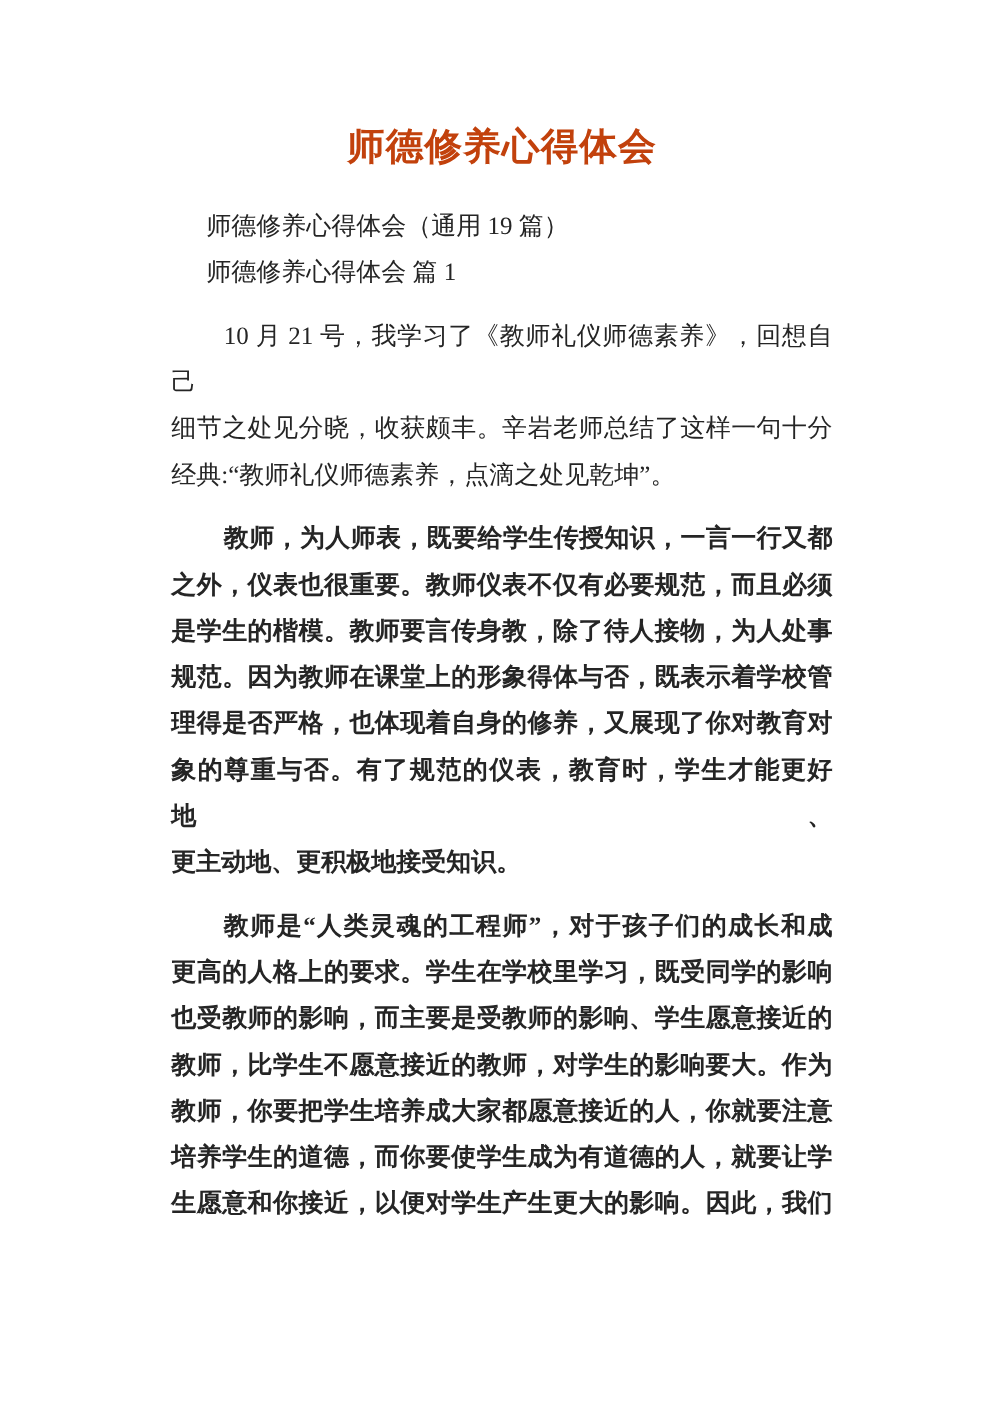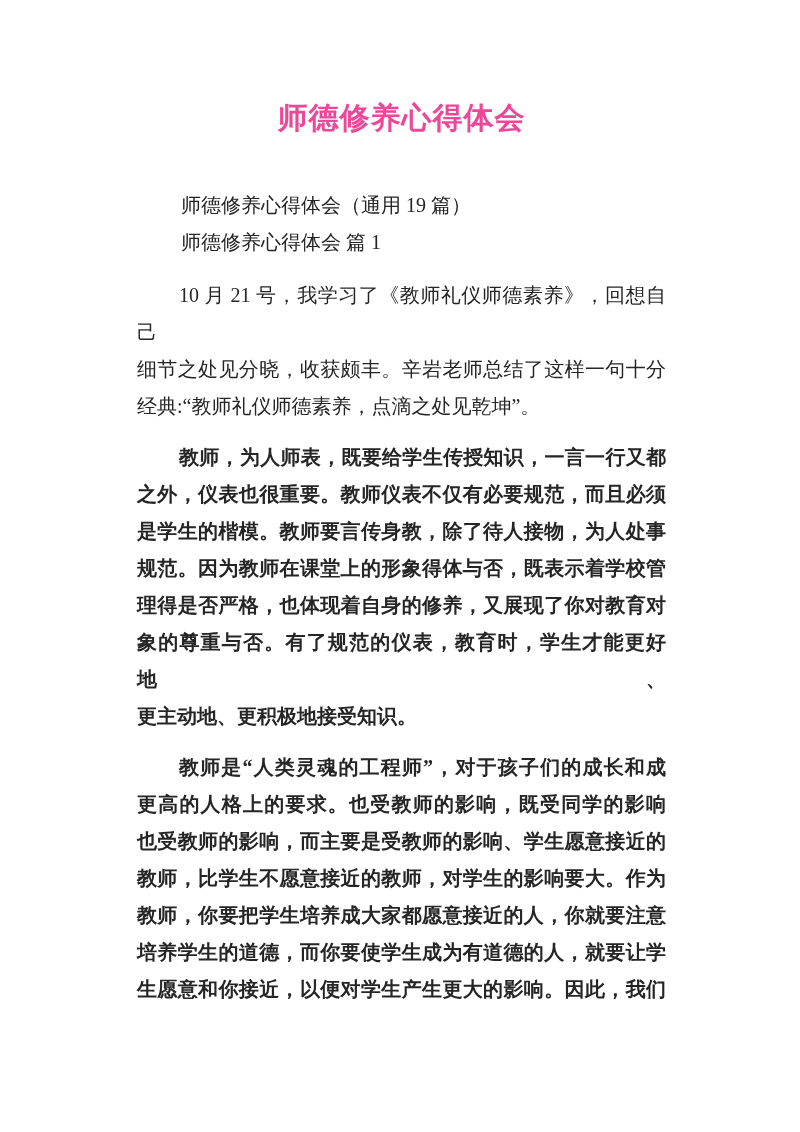--- a/index.html
+++ b/index.html
@@ -12,42 +12,42 @@
     font-family: "Liberation Serif", "DejaVu Serif", serif;
     color: #252525;
   }
   .page {
     width: 800px;
     height: 1132px;
     padding: 96px 120px 0 123px;
     background: #ffffff;
   }
   .doc-title {
-    margin: 0 0 47px 0;
+    margin: 0 0 23px 0;
     font-size: 30px;
     line-height: 44px;
     font-weight: 700;
     text-align: center;
-    color: #ec4899;
+    color: #c2410c;
     letter-spacing: 1px;
   }
   .text-line {
     font-size: 20px;
     line-height: 37px;
     text-align: left;
     white-space: normal;
   }
   .fill {
     text-align: justify;
     text-align-last: justify;
   }
   .indent { text-indent: 42px; }
   .para { margin: 14px; }
   .para + .para { margin-top: 8px; font-weight: bold; }
-  .headings { margin: 16px; }
+  .headings { margin: 0; }
 </style>
 </head>
 <body>
 
 <div class="page">
 
   <h1 class="doc-title">师德修养心得体会</h1>
 
   <div class="headings">
     <div class="text-line indent">师德修养心得体会（通用 19 篇）</div>
@@ -65,21 +65,21 @@
     <div class="text-line fill">之外，仪表也很重要。教师仪表不仅有必要规范，而且必须</div>
     <div class="text-line fill">是学生的楷模。教师要言传身教，除了待人接物，为人处事</div>
     <div class="text-line fill">规范。因为教师在课堂上的形象得体与否，既表示着学校管</div>
     <div class="text-line fill">理得是否严格，也体现着自身的修养，又展现了你对教育对</div>
     <div class="text-line fill">象的尊重与否。有了规范的仪表，教育时，学生才能更好地、</div>
     <div class="text-line">更主动地、更积极地接受知识。</div>
   </div>
 
   <div class="para">
     <div class="text-line fill indent">教师是“人类灵魂的工程师”，对于孩子们的成长和成</div>
-    <div class="text-line fill">更高的人格上的要求。也受教师的影响，既受同学的影响</div>
+    <div class="text-line fill">更高的人格上的要求。学生在学校里学习，既受同学的影响</div>
     <div class="text-line fill">也受教师的影响，而主要是受教师的影响、学生愿意接近的</div>
     <div class="text-line fill">教师，比学生不愿意接近的教师，对学生的影响要大。作为</div>
     <div class="text-line fill">教师，你要把学生培养成大家都愿意接近的人，你就要注意</div>
     <div class="text-line fill">培养学生的道德，而你要使学生成为有道德的人，就要让学</div>
     <div class="text-line fill">生愿意和你接近，以便对学生产生更大的影响。因此，我们</div>
   </div>
 
 </div>
 
 </body></html>

